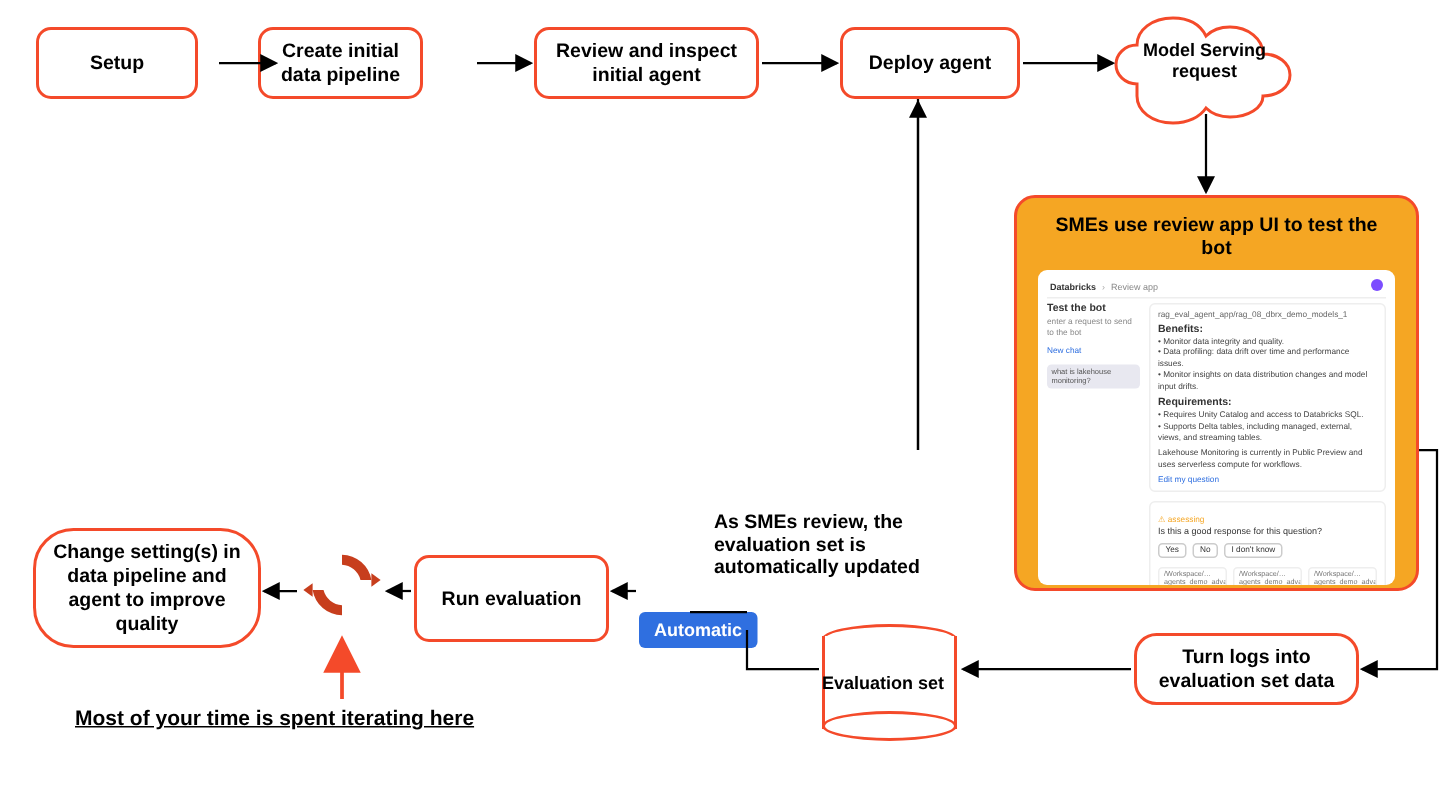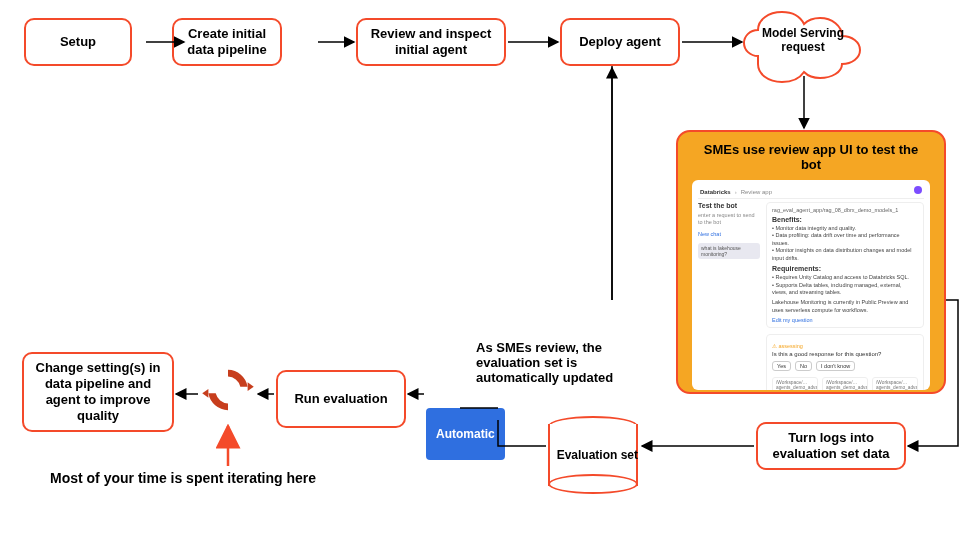--- a/index.html
+++ b/index.html
@@ -26,21 +26,21 @@
     line-height: 1.25;
     padding: 4px 6px;
     box-sizing: border-box;
   }
   .eval-set {
     position: absolute;
     width: 90px;
     height: 62px;
     display: flex;
     align-items: center;
-    justify-content: flex-end;
+    justify-content: flex-start;
     text-align: center;
     font-weight: 700;
     font-size: 12px;
   }
   .eval-set::before,
   .eval-set::after {
     content: "";
     position: absolute;
     left: 0; right: 0;
     height: 16px;
@@ -62,35 +62,36 @@
   .eval-set .cyl-label {
     position: relative;
     z-index: 2;
   }
   .badge-auto {
     position: absolute;
     background: #2f6fe0;
     color: #fff;
     font-weight: 700;
     font-size: 12px;
-    padding: 19px 10px;
+    padding: 5px 10px;
     border-radius: 4px;
   }
   .annotation {
     position: absolute;
     font-weight: 700;
     font-size: 13px;
     color: #000;
     white-space: pre-line;
   }
   .caption {
     position: absolute;
     font-weight: 700;
     font-size: 14px;
     color: #000;
+    text-decoration: underline;
   }
   .orange-panel {
     position: absolute;
     background: #f5a623;
     border: 2px solid #f44a2a;
     border-radius: 14px;
     box-sizing: border-box;
     padding: 10px 14px 14px;
   }
   .orange-panel .panel-title {
@@ -251,34 +252,34 @@
           <div class="ra-mini">
             <span>/Workspace/…agents_demo_advanced/05_deploy/resources/…</span>
             
           </div>
         </div>
       </div>
     </div>
   </div>
 </div>
 
-<div class="node" style="left:756px; top:422px; width:150px; height:48px;">
+<div class="node" style="left:756px; top:422px; width:150px; height:48px;border-radius:15px;">
   <span>Turn logs into evaluation set data</span>
 </div>
 
 <div class="eval-set" style="left:548px; top:424px;">
   <div class="cyl-body"></div>
   <div class="cyl-label">Evaluation set</div>
 </div>
 
 <div class="node" style="left:276px; top:370px; width:130px; height:58px;">
   <span>Run evaluation</span>
 </div>
 
-<div class="node" style="left:22px; top:352px; width:152px; height:80px;">
+<div class="node" style="left:22px; top:352px; width:152px; height:80px;border-radius:27px;">
   <span>Change setting(s) in data pipeline and agent to improve quality</span>
 </div>
 
 <div class="badge-auto" style="left:426px; top:408px;">
   <span>Automatic</span>
 </div>
 
 <div class="annotation" style="left:456px; top:340px; width:180px;margin-left:20px;">As SMEs review, the
 evaluation set is
 automatically updated</div>

